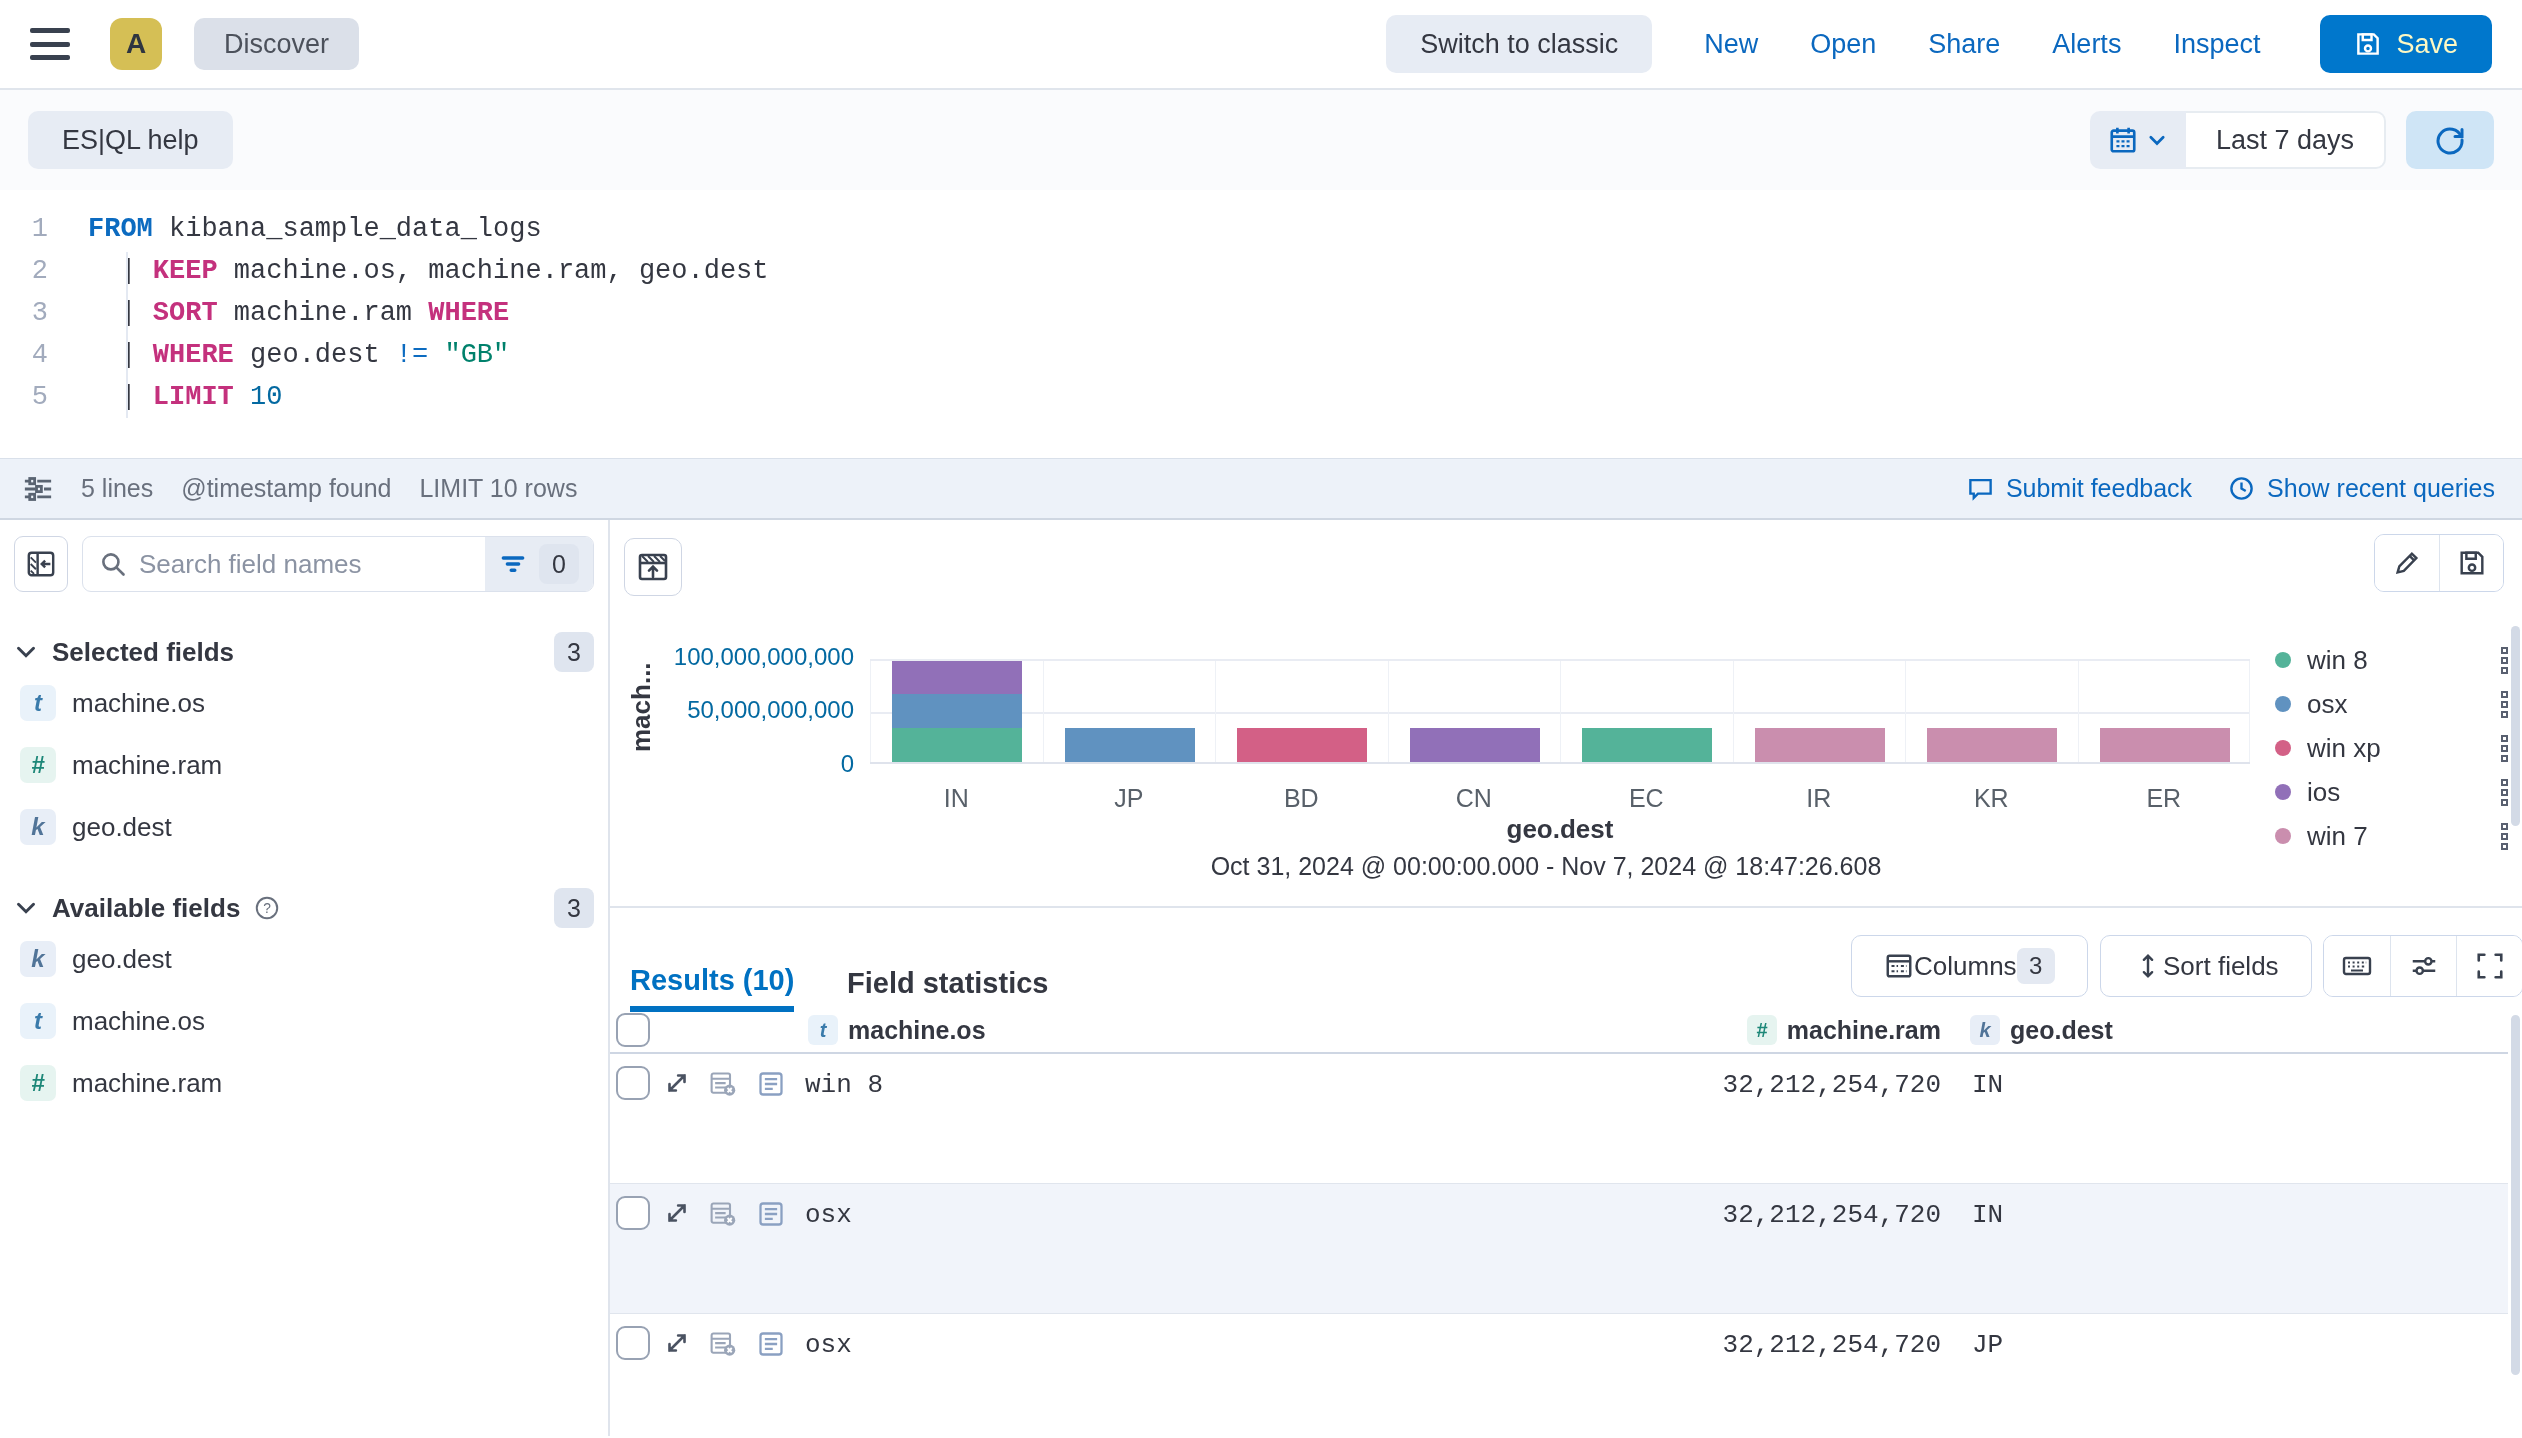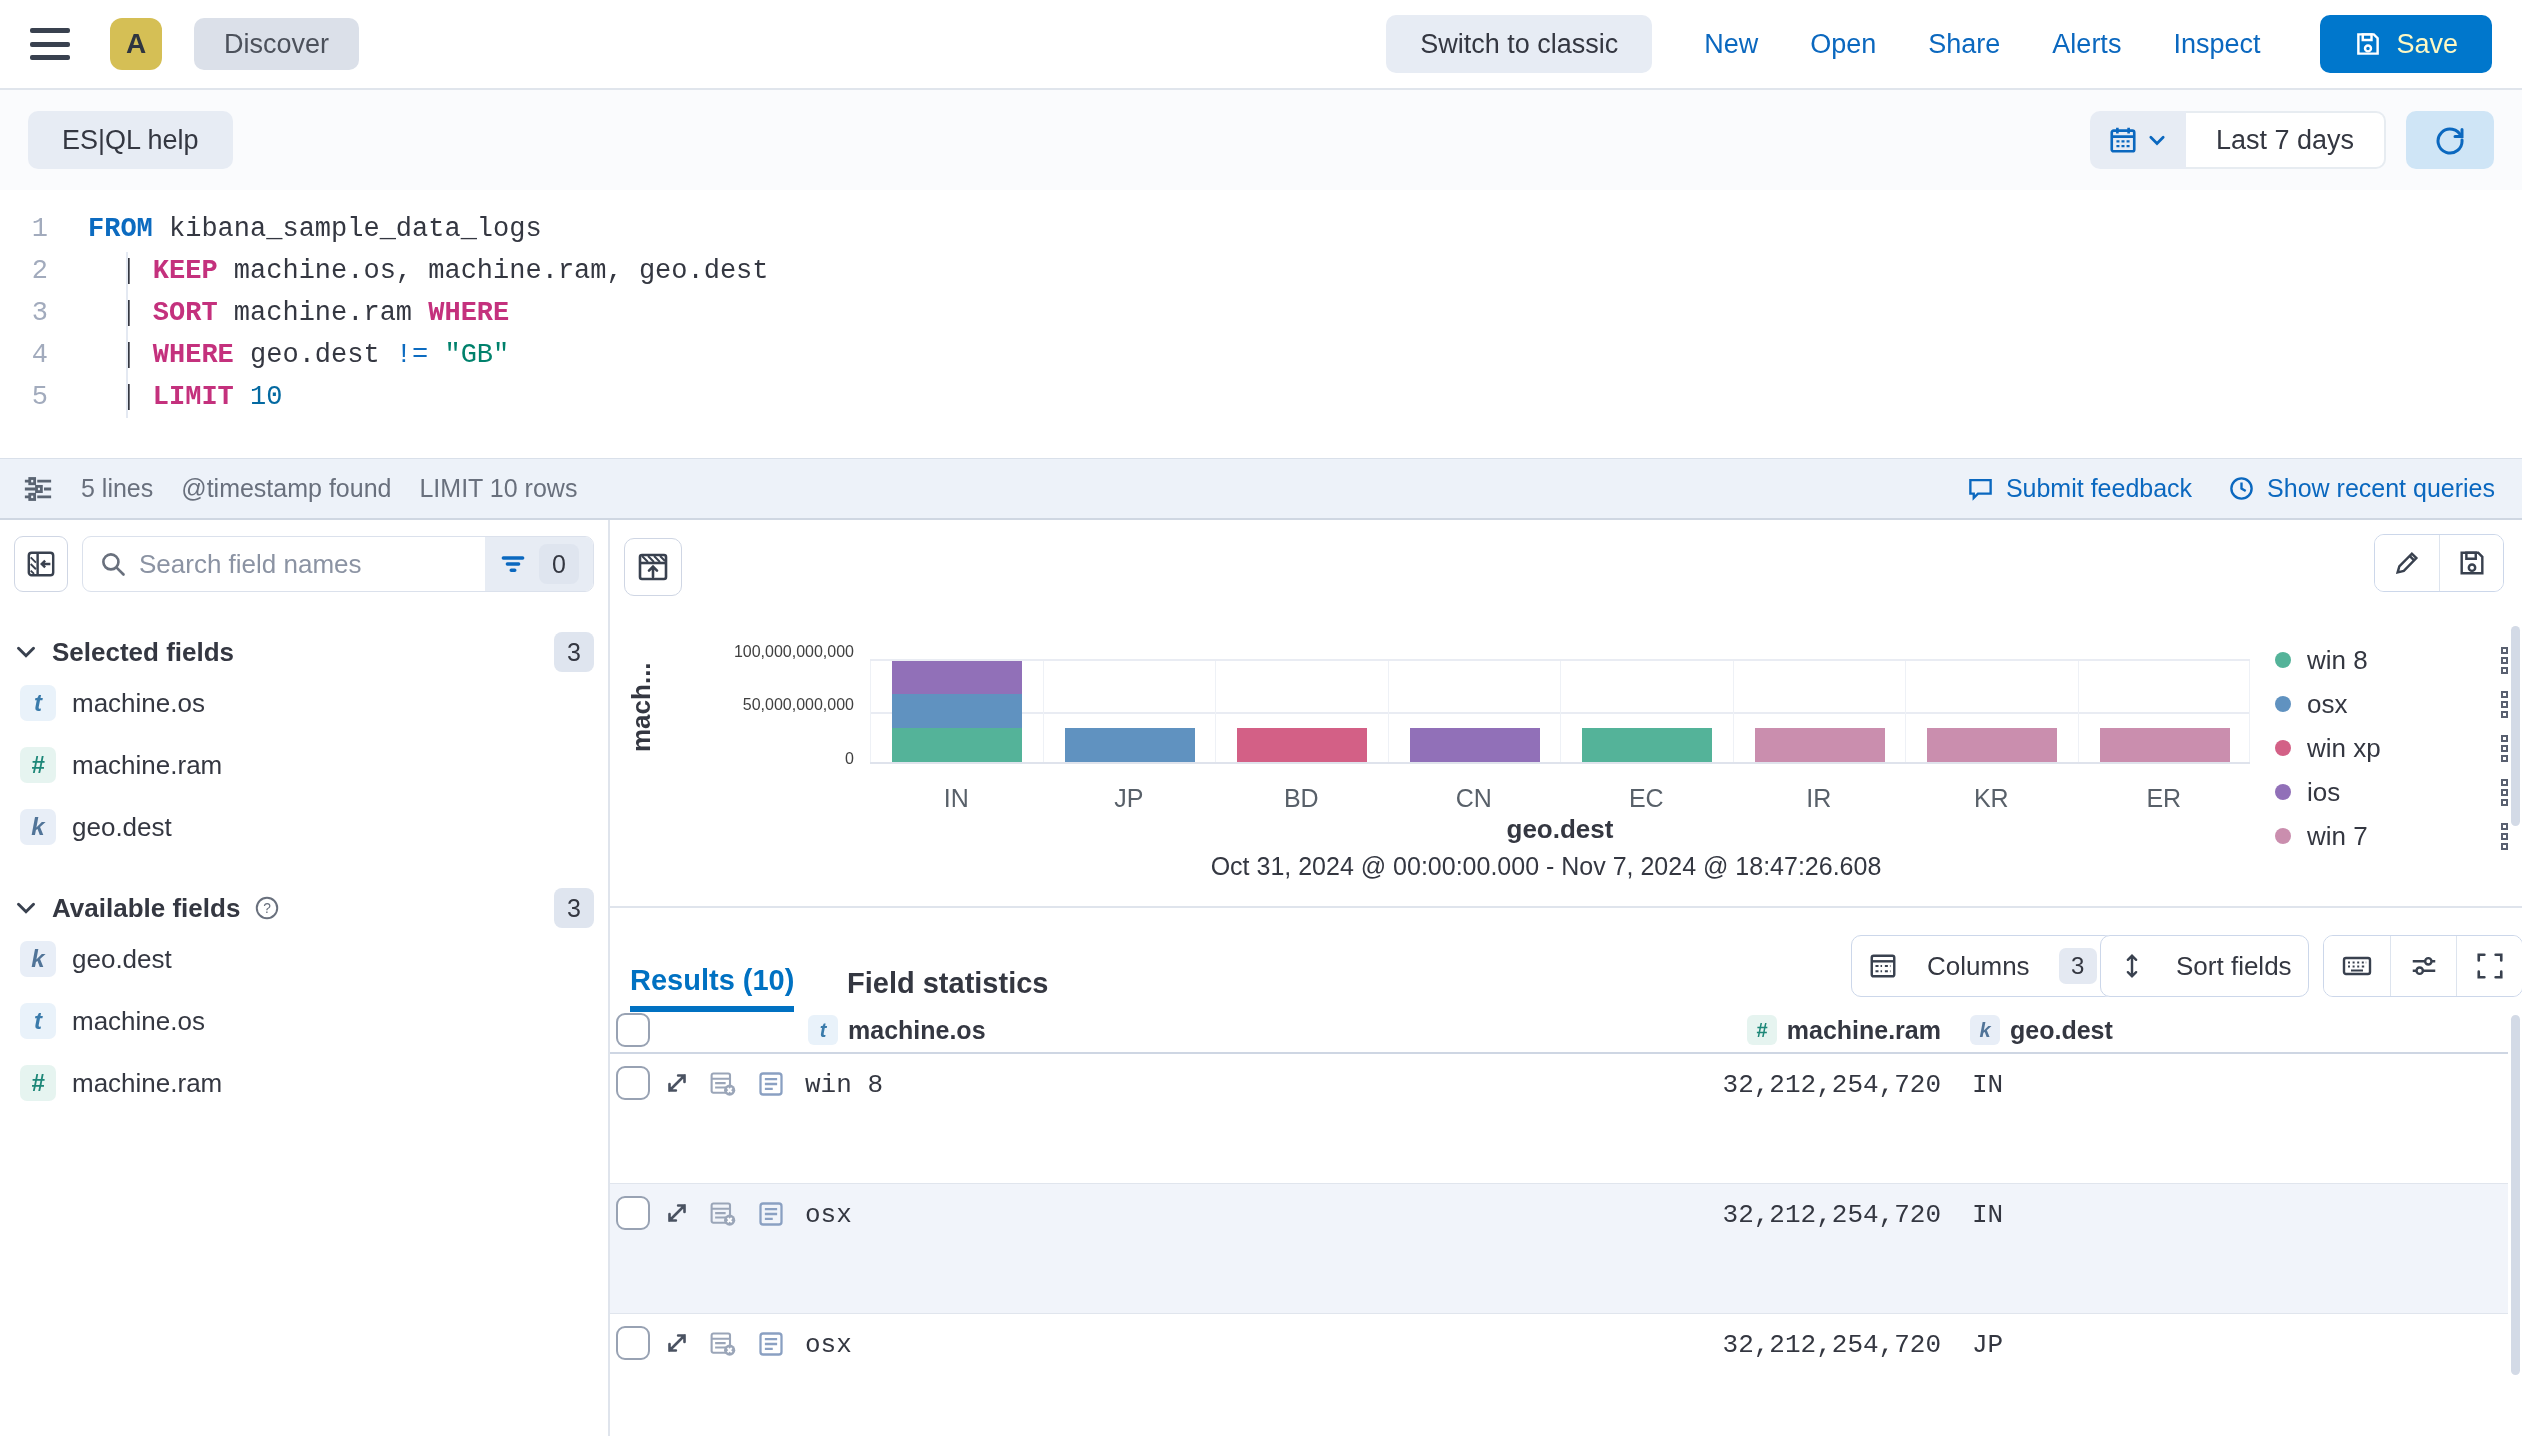--- a/index.html
+++ b/index.html
@@ -68,21 +68,21 @@
   
   .content { position:relative; flex:1; background:#fff; }
   .chart-panel { position:absolute; left:0; top:0; right:0; height:388px; border-bottom:2px solid #dfe4ec; }
   .icon-btn { background:#fff; border:1px solid #cfd6e4; display:flex; align-items:center; justify-content:center; cursor:pointer; }
   .addpanel-btn { position:absolute; left:14px; top:18px; width:58px; height:58px; border-radius:10px; }
   .edit-group { position:absolute; right:18px; top:14px; display:flex; border:1px solid #ccd7ea; border-radius:10px; overflow:hidden; }
   .edit-group button { width:64px; height:56px; background:#fff; border:none; display:flex; align-items:center; justify-content:center; cursor:pointer; }
   .edit-group button + button { border-left:1px solid #dde4ee; }
 
   .ylabel { position:absolute; left:14px; top:131px; height:112px; width:34px; writing-mode:vertical-rl; transform:rotate(180deg); font-size:26px; font-weight:700; color:#343741; display:flex; align-items:center; justify-content:center; }
-  .ytick { position:absolute; left:0; width:244px; text-align:right; font-size:16px; color:#404040; }
+  .ytick { position:absolute; left:0; width:244px; text-align:right; font-size:24px; color:#0369a1; }
   .yt100 { top:123px; } .yt50 { top:176px; } .yt0 { top:230px; }
   .plot { position:absolute; left:260px; top:139px; width:1380px; height:105px; border-top:2px solid #e9ecf3; border-bottom:2px solid #dfe3ec; }
   .gridline-mid { position:absolute; left:0; right:0; top:51px; height:2px; background:#e9ecf3; }
   .slot { position:absolute; top:0; bottom:0; border-left:1px solid #eef1f6; }
   .slot:last-of-type { border-right:1px solid #eef1f6; }
   .bar { position:absolute; bottom:0; display:flex; flex-direction:column-reverse; }
   .xlabel { position:absolute; top:264px; text-align:center; font-size:25px; color:#586069; }
   .xtitle { position:absolute; left:260px; width:1380px; top:294px; text-align:center; font-size:26px; font-weight:700; color:#343741; }
   .chart-range { position:absolute; left:0; right:40px; top:332px; text-align:center; font-size:25px; color:#343741; }
   .legend { position:absolute; left:1665px; top:118px; width:235px; }
@@ -92,21 +92,21 @@
   .more-dots { display:flex; flex-direction:column; gap:3px; cursor:pointer; padding:2px; }
   .more-dots i { width:7px; height:7px; border:2px solid #596070; display:block; }
   .scroll-thumb { position:absolute; width:9px; border-radius:5px; background:#d3dae6; right:2px; }
   .chart-scroll { top:106px; height:200px; }
 
   
   .results { position:absolute; left:0; top:390px; right:0; bottom:0; }
   .tab { position:absolute; top:44px; height:58px; font-size:29px; font-weight:700; background:none; border:none; cursor:pointer; font-family:inherit; }
   .tab-results { left:20px; color:#0071c2; border-bottom:6px solid #0071c2; }
   .tab-stats { left:237px; color:#343741; }
-  .ctl-btn { position:absolute; top:25px; height:62px; border:1px solid #ccd7ea; border-radius:10px; background:#fff; display:flex; align-items:center; gap:29px; padding:0 16px; font-size:26px; color:#343741; cursor:pointer; font-family:inherit; }
+  .ctl-btn { position:absolute; top:25px; height:62px; border:1px solid #ccd7ea; border-radius:10px; background:#fff; display:flex; align-items:center; gap:0; padding:0 32px; font-size:26px; color:#343741; cursor:pointer; font-family:inherit; }
   .columns-btn { left:1241px; }
   .mini-badge { min-width:38px; height:36px; border-radius:7px; background:#e4e9f2; display:flex; align-items:center; justify-content:center; font-size:24px; }
   .sort-btn { left:1490px; }
   .icon-group { position:absolute; left:1713px; top:25px; height:62px; display:flex; border:1px solid #ccd7ea; border-radius:10px; overflow:hidden; }
   .icon-group button { width:66px; background:#fff; border:none; display:flex; align-items:center; justify-content:center; cursor:pointer; }
   .icon-group button + button { border-left:1px solid #dde4ee; }
 
   .grid-header { position:absolute; left:0; right:14px; top:98px; height:46px; border-bottom:2px solid #ced6e3; }
   .grid-row { position:absolute; left:0; right:14px; height:130px; border-bottom:1px solid #e0e5ed; }
   .row-1 { top:144px; } .row-2 { top:274px; background:#f1f4fa; } .row-3 { top:404px; }

